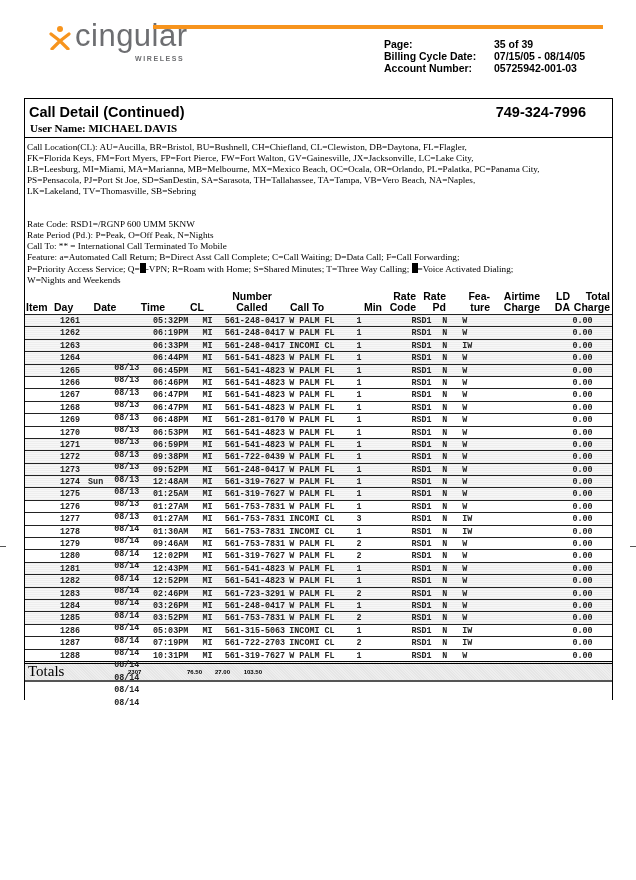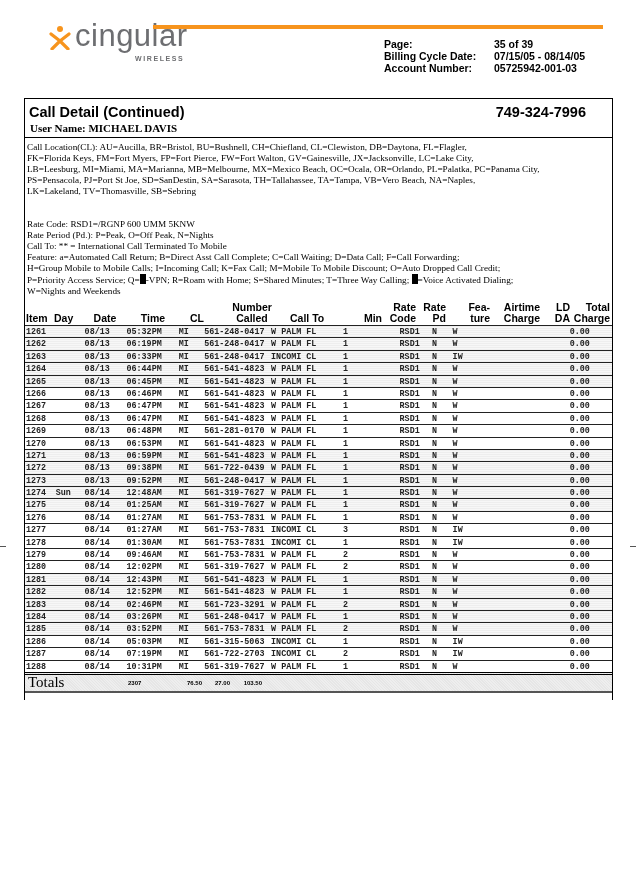--- a/index.html
+++ b/index.html
@@ -54,23 +54,23 @@
   .th.c-min { text-align: right; }
   .th.c-rc { text-align: right; }
   .th.c-pd { text-align: right; }
   .th.c-ft { text-align: right; }
   .th.c-air { text-align: right; }
   .th.c-ld { text-align: right; }
   .th.c-tot { text-align: right; }
 
   .row { display: flex; height: 12.4px; line-height: 12.4px; border-top: 1px solid #222; font-family: "Liberation Mono", monospace; font-size: 8.4px; font-weight: bold; color: #222; box-sizing: border-box; }
   .row.shade { background: repeating-linear-gradient(0deg, #eeeeee 0 1px, #f7f7f7 1px 2px); }
-  .row .c-item { width: 28px; }
+  .row .c-item { width: 28px; margin-left: 34px; }
   .row .c-day { width: 26px; padding-left: 4px; width: 22px; }
-  .row .c-date { width: 46px; text-align: center; }
+  .row .c-date { width: 46px; text-align: center; margin-top: 47px; }
   .row .c-time { width: 56px; text-align: center; }
   .row .c-cl { width: 30px; text-align: center; }
   .row .c-num { width: 80px; text-align: center; }
   .row .c-to { width: 72px; text-align: left; }
   .row .c-min { width: 18px; text-align: center; }
   .row .c-rc { width: 32px; text-align: center; margin-left: 41px; }
   .row .c-pd { width: 22px; text-align: center; }
   .row .c-ft { width: 40px; text-align: left; padding-left: 8px; box-sizing: border-box; }
   .row .c-air { width: 50px; }
   .row .c-ld { width: 30px; }
@@ -126,21 +126,20 @@
     <p>Call Location(CL):  AU=Aucilla, BR=Bristol, BU=Bushnell, CH=Chiefland, CL=Clewiston, DB=Daytona, FL=Flagler,</p>
     <p>FK=Florida Keys, FM=Fort Myers, FP=Fort Pierce, FW=Fort Walton, GV=Gainesville, JX=Jacksonville, LC=Lake City,</p>
     <p>LB=Leesburg, MI=Miami, MA=Marianna, MB=Melbourne, MX=Mexico Beach, OC=Ocala, OR=Orlando, PL=Palatka, PC=Panama City,</p>
     <p>PS=Pensacola, PJ=Port St Joe, SD=SanDestin, SA=Sarasota, TH=Tallahassee, TA=Tampa, VB=Vero Beach, NA=Naples,</p>
     <p>LK=Lakeland, TV=Thomasville, SB=Sebring</p>
     <div class="gap"></div>
     <p>Rate Code: RSD1=/RGNP 600 UMM 5KNW</p>
     <p>Rate Period (Pd.): P=Peak, O=Off Peak, N=Nights</p>
     <p>Call To: ** = International Call Terminated To Mobile</p>
     <p>Feature: a=Automated Call Return; B=Direct Asst Call Complete; C=Call Waiting; D=Data Call; F=Call Forwarding;</p>
-    <p>H=Group Mobile to Mobile Calls; I=Incoming Call; K=Fax Call; M=Mobile To Mobile Discount; O=Auto Dropped Call Credit;</p>
     <p><span>P=Priority Access Service; Q=</span><span class="blk"></span><span>-VPN; R=Roam with Home; S=Shared Minutes; T=Three Way Calling; </span><span class="blk"></span><span>=Voice Activated Dialing;</span></p>
     <p>W=Nights and Weekends</p>
   </div>
 
   <div class="th-row">
     <div class="th c-item">Item</div>
     <div class="th c-day">Day</div>
     <div class="th c-date">Date</div>
     <div class="th c-time">Time</div>
     <div class="th c-cl">CL</div>

